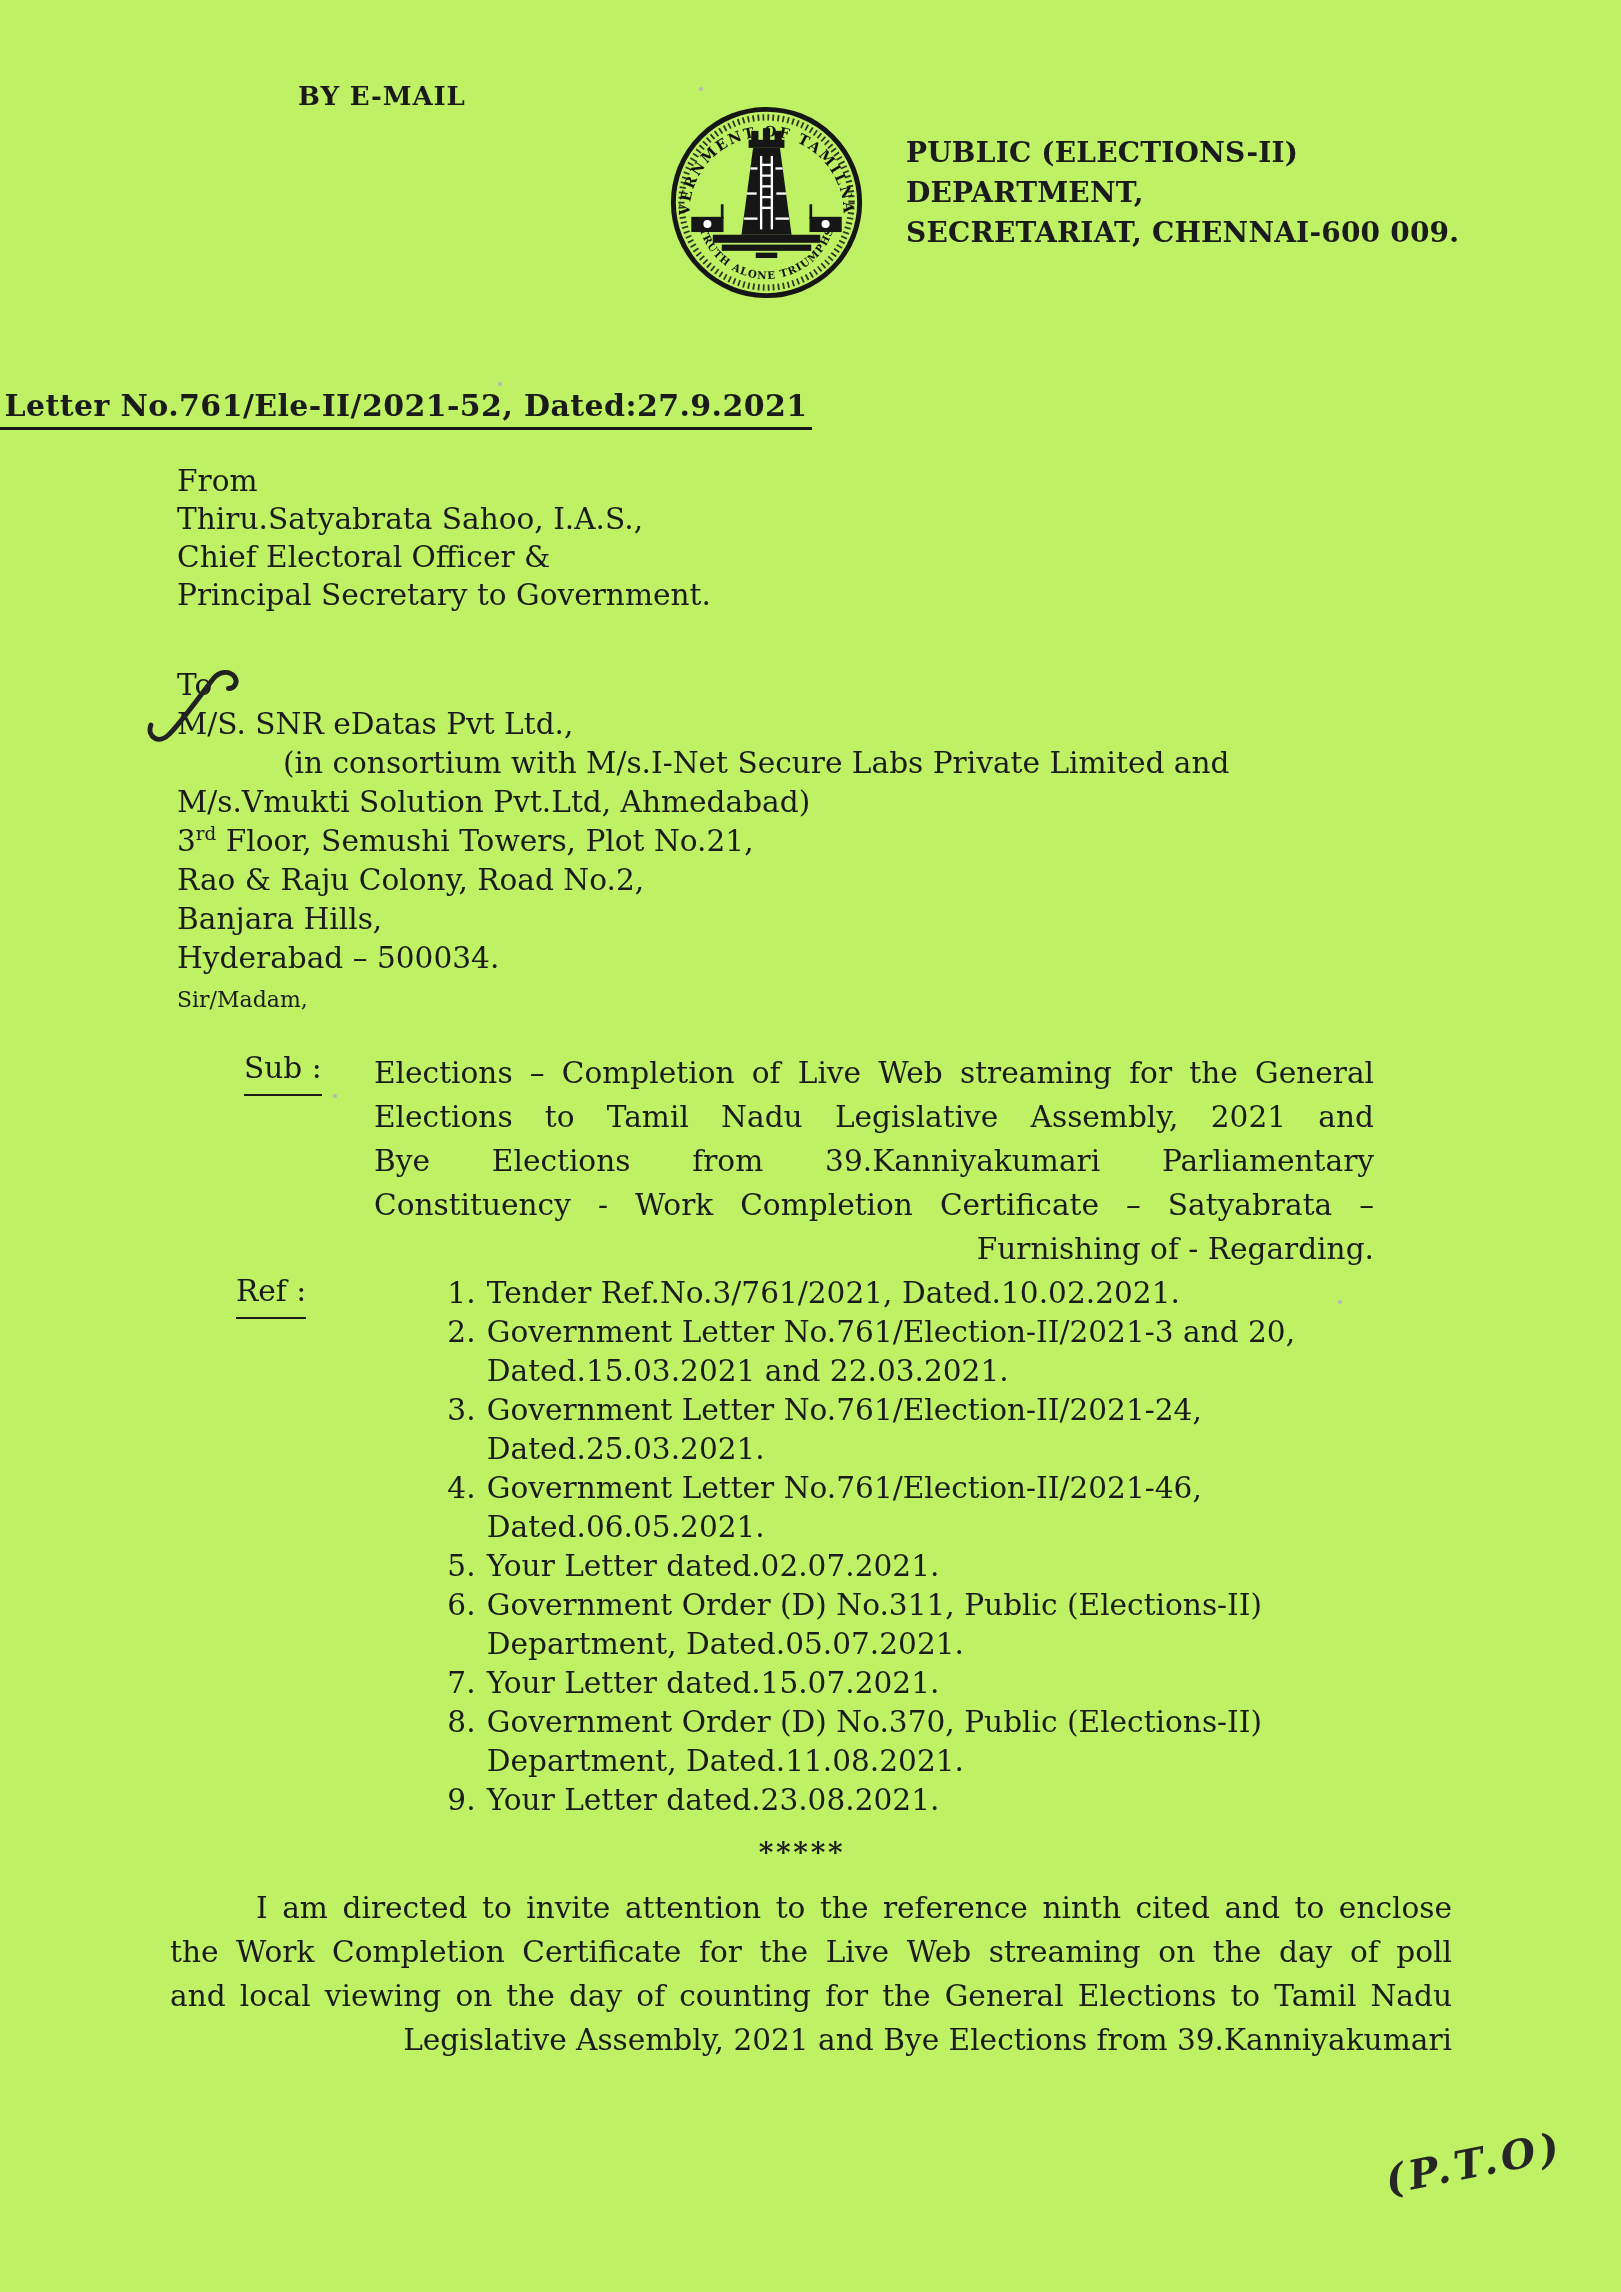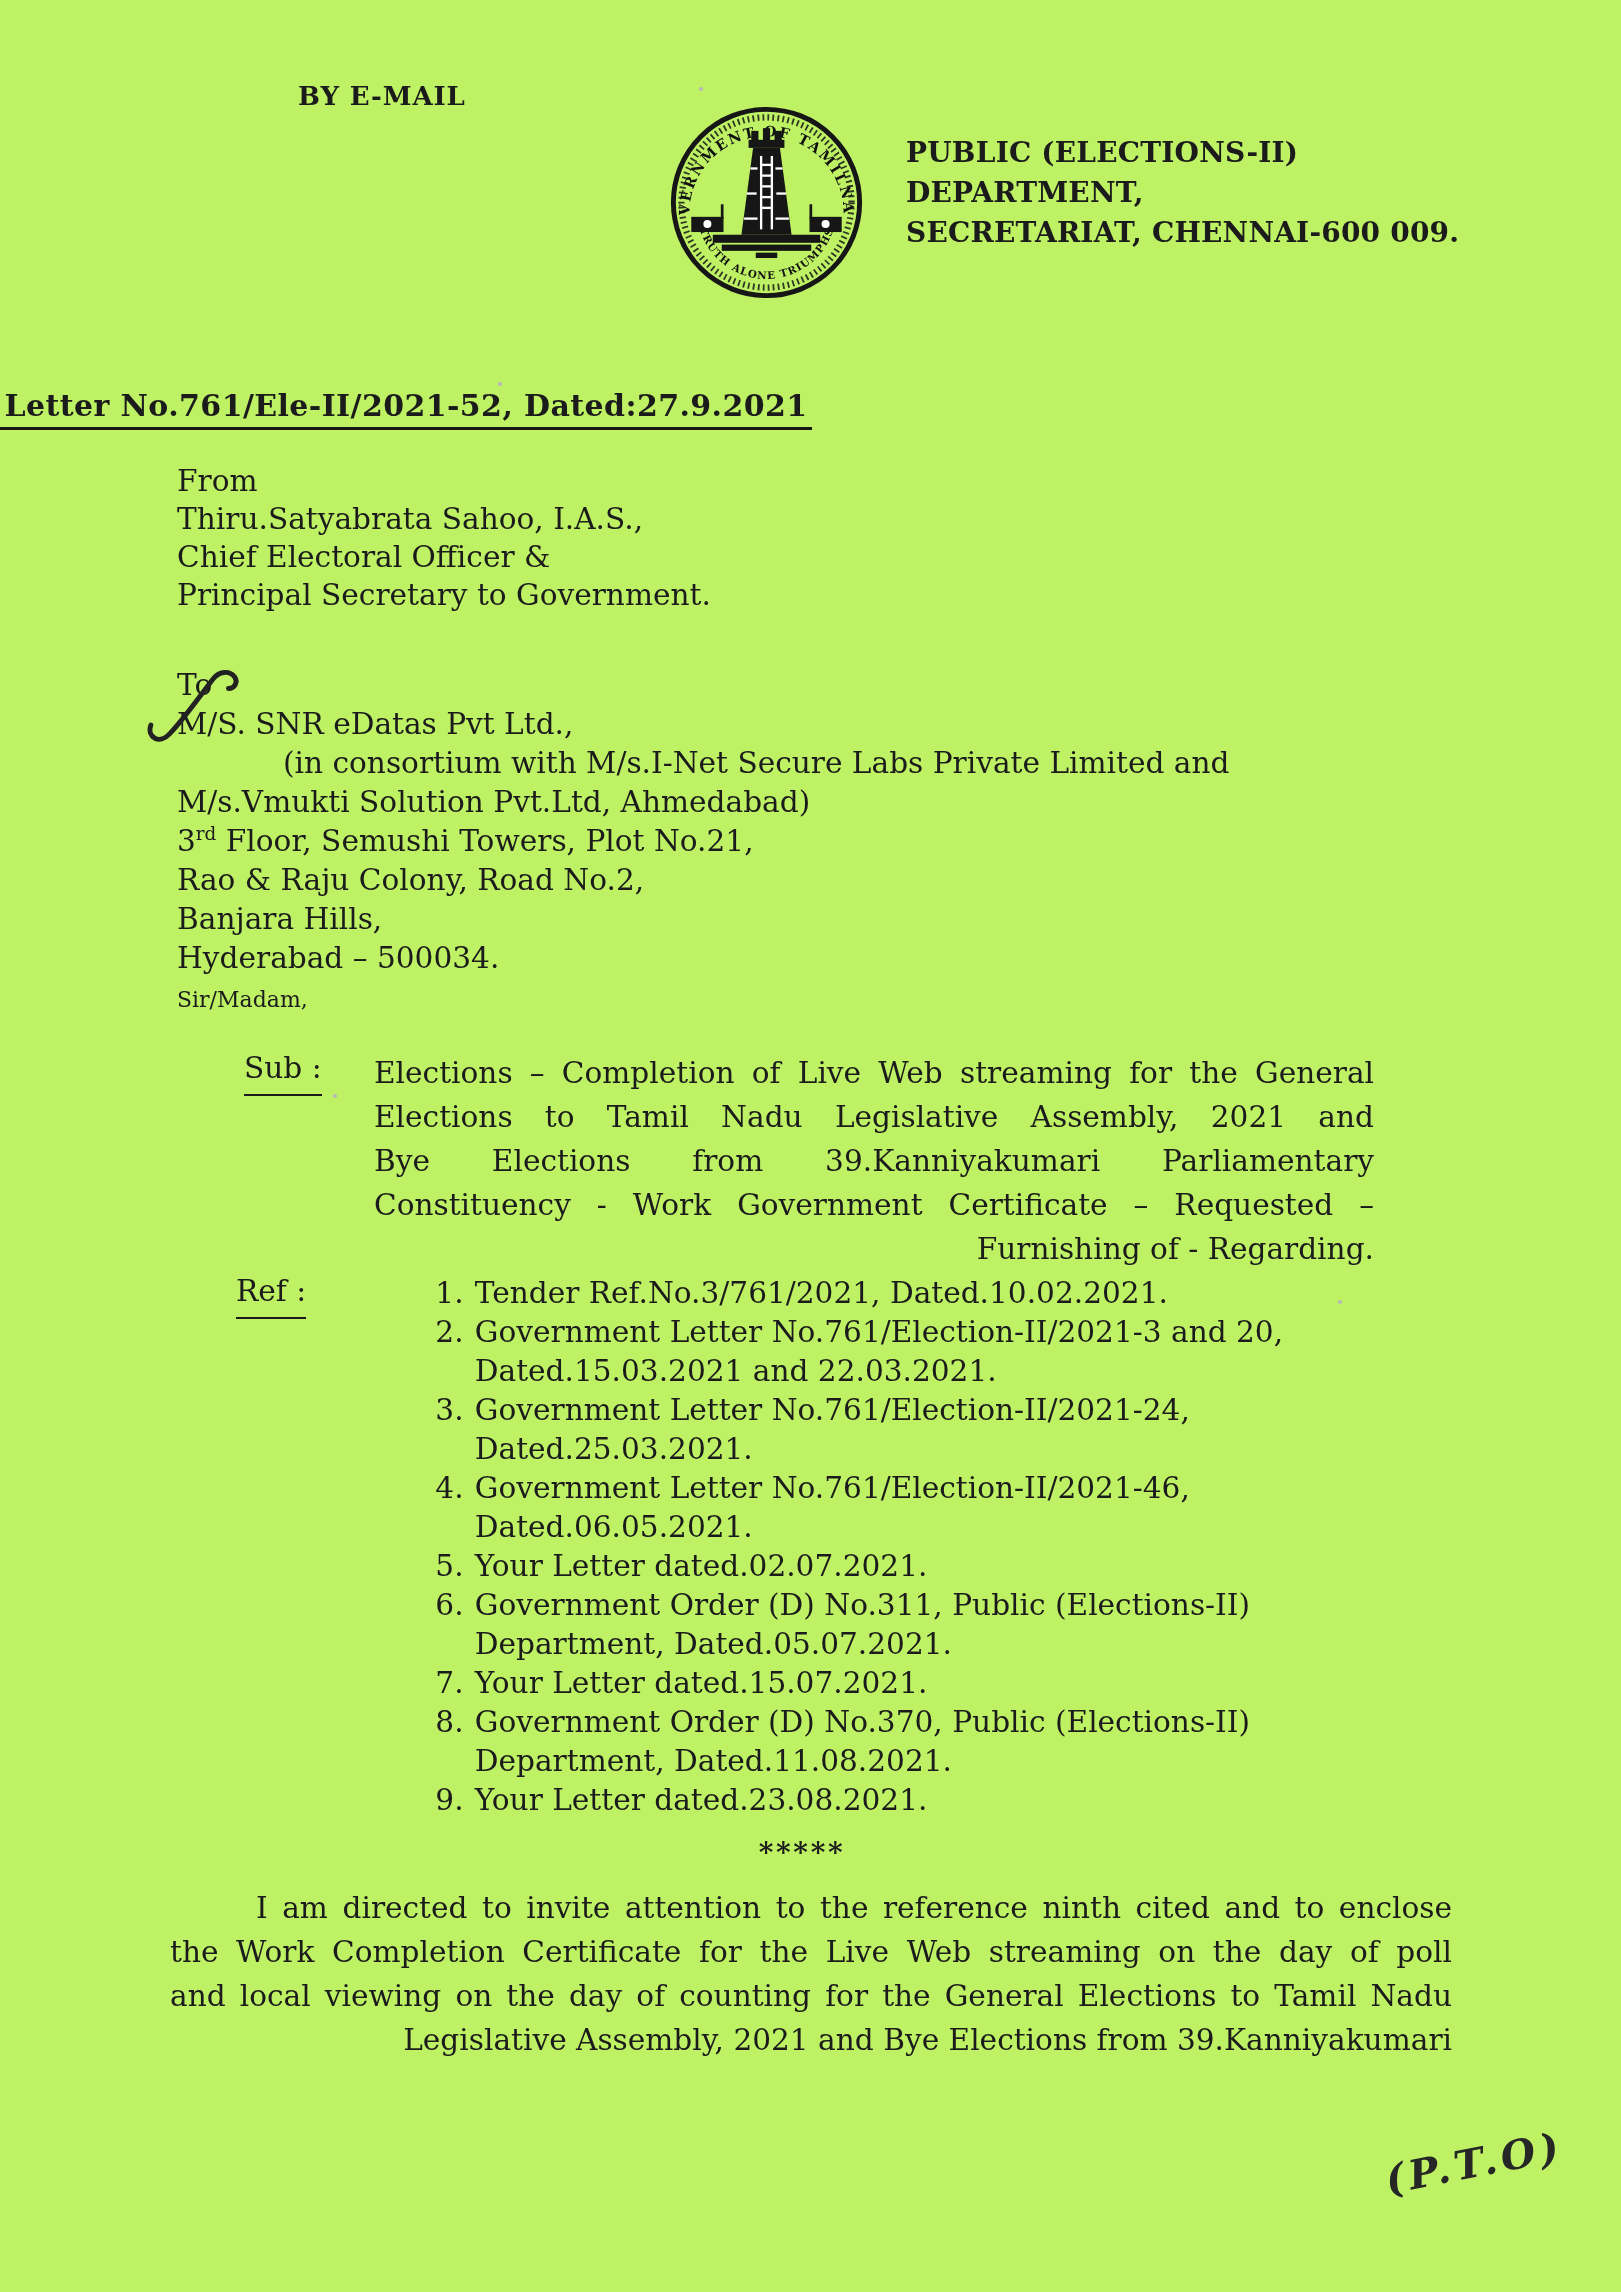--- a/index.html
+++ b/index.html
@@ -51,21 +51,21 @@
   .sub-label { left: 244px; top: 1051px; font-size: 29.6px; }
   .sub-text  {
     left: 374px; top: 1051px; width: 1000px;
     font-size: 29.6px; line-height: 44px;
   }
   .jline    { text-align: justify; text-align-last: justify; }
   .lastline { text-align: right; }
 
   .ref-label { left: 236px; top: 1274px; font-size: 29.6px; }
   .ref-list {
-    left: 416px; top: 1274px; width: 905px;
+    left: 428px; top: 1274px; width: 905px;
     margin: 0; padding: 0 0 0 57px;
     font-size: 29.6px; line-height: 39px;
   }
   .ref-list li { padding-left: 1.8px; }
 
   .stars {
     left: 157px; top: 1836px; width: 1290px; text-align: center;
     font-size: 28px; font-weight: 700; letter-spacing: 2.7px;
   }
 
@@ -169,21 +169,21 @@
 
   <div class="abs salutation">Sir/Madam,</div>
 
   <div class="abs sub-label">
     <span class="label-underline">Sub :</span>
   </div>
   <div class="abs sub-text">
     <div class="jline">Elections – Completion of Live Web streaming for the General</div>
     <div class="jline">Elections to Tamil Nadu Legislative Assembly, 2021 and</div>
     <div class="jline">Bye Elections from 39.Kanniyakumari Parliamentary</div>
-    <div class="jline">Constituency - Work Government Certificate – Requested –</div>
+    <div class="jline">Constituency - Work Completion Certificate – Satyabrata –</div>
     <div class="lastline">Furnishing of - Regarding.</div>
   </div>
 
   <div class="abs ref-label">
     <span class="label-underline">Ref :</span>
   </div>
   <ol class="abs ref-list">
     <li>
         <div>Tender Ref.No.3/761/2021, Dated.10.02.2021.</div>
       </li>

